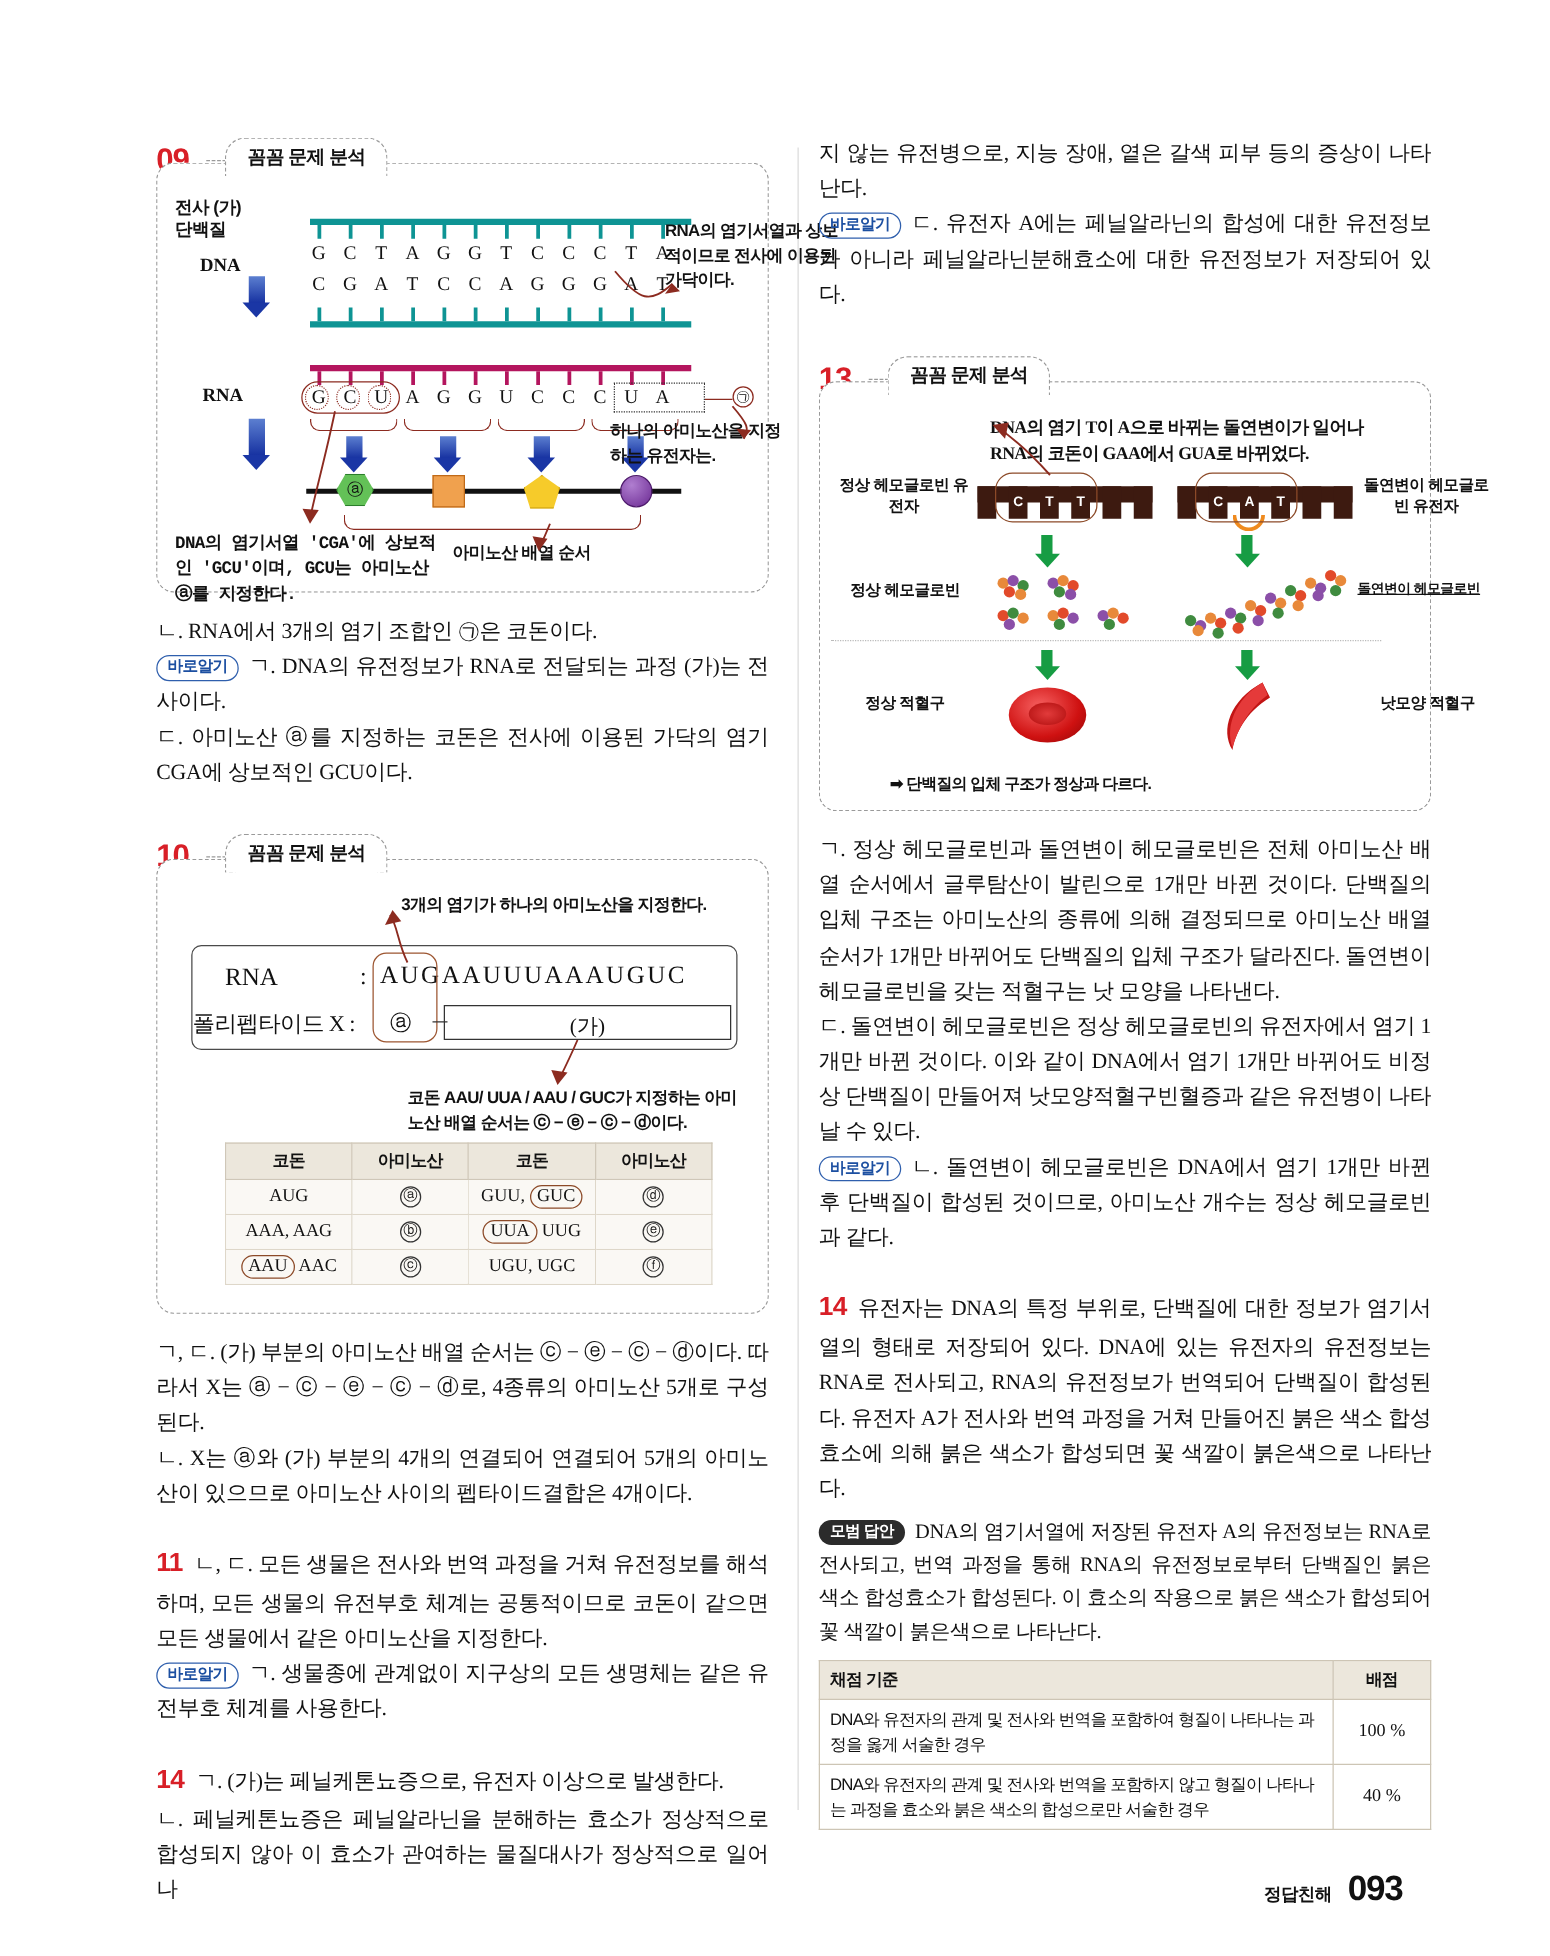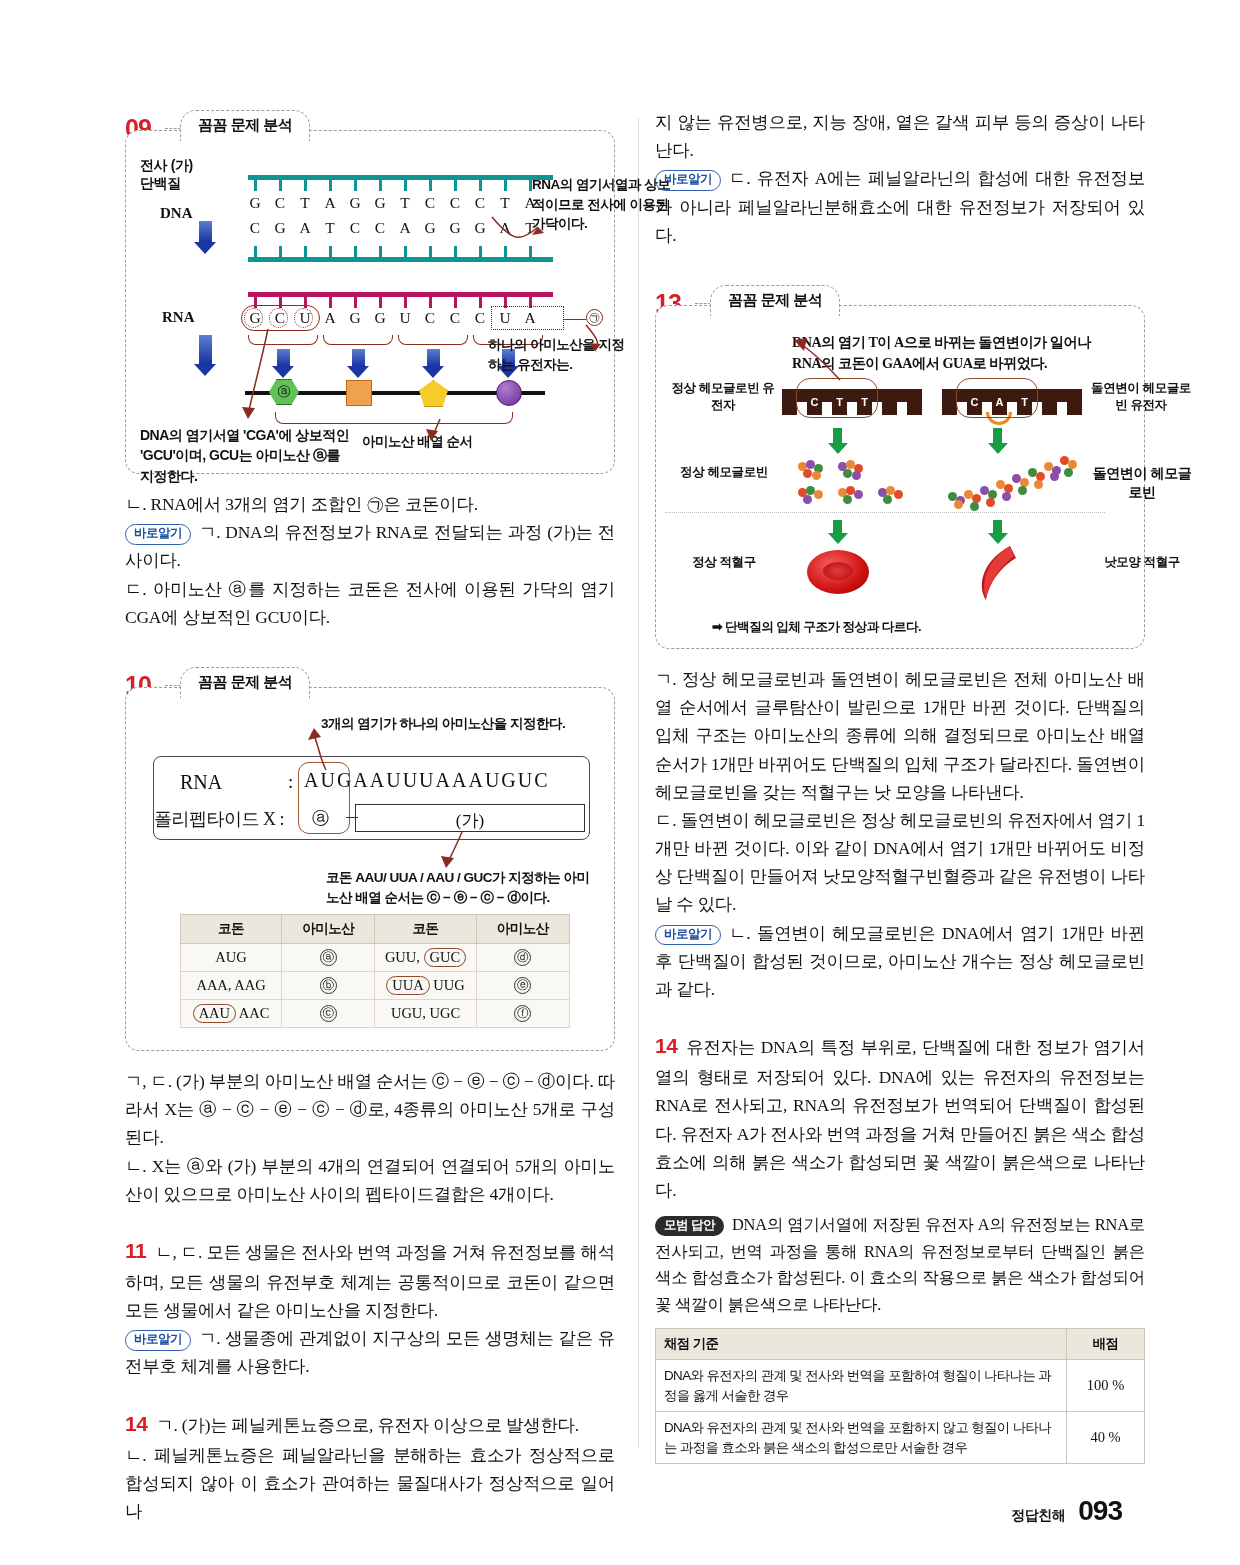--- a/index.html
+++ b/index.html
@@ -150,21 +150,21 @@
   .annot {
     position:absolute;
     font-family:"Liberation Sans", sans-serif;
     font-weight:bold;
     font-size:13.5px;
     line-height:1.45;
     letter-spacing:-0.5px;
     color:#111;
   }
   .annot-serif {
-    font-family:Liberation Sans, sans-serif;
+    font-family:Liberation Mono, monospace;
     font-weight:bold;
   }
   .arrow-blue {
     position:absolute;
     width:13px;
     background:linear-gradient(#5c7fd0,#1530a0);
   }
   .arrow-blue:after {
     content:""; position:absolute; left:-5px; bottom:-11px;
     border-left:11.5px solid transparent;
@@ -721,21 +721,21 @@
             <div class="hb-dot" style="left:24px; top:50px; background:#3f8b3f;"></div>
             <div class="hb-dot" style="left:40px; top:46px; background:#e24a2a;"></div>
             <div class="hb-dot" style="left:56px; top:40px; background:#8b4fa8;"></div>
             <div class="hb-dot" style="left:72px; top:34px; background:#3f8b3f;"></div>
             <div class="hb-dot" style="left:88px; top:28px; background:#e8893a;"></div>
             <div class="hb-dot" style="left:104px;top:20px; background:#8b4fa8;"></div>
             <div class="hb-dot" style="left:118px;top:16px; background:#3f8b3f;"></div>
           </div>
 
           <div class="lbl-ko" style="position:absolute; left:-2px; top:132px; width:112px; text-align:center; font-size:12.5px; line-height:1.35;">정상 헤모글로빈</div>
-          <div class="lbl-ko" style="position:absolute; left:416px; top:132px; width:112px; text-align:center; font-size:14px; line-height:1.35;">돌연변이 헤모글로빈</div>
+          <div class="lbl-ko" style="position:absolute; left:416px; top:132px; width:112px; text-align:left; font-size:11px; line-height:1.35;text-decoration:underline;">돌연변이 헤모글로빈</div>
 
           <div class="dotted-sep" style="left:-5px; top:180px; width:440px;"></div>
 
           <div class="grn-arrow" style="left:163px; top:188px; height:14px;"></div>
           <div class="grn-arrow" style="left:323px; top:188px; height:14px;"></div>
 
           <div class="rbc" style="left:137px; top:218px;">
             <div class="rbc-dimple"></div>
           </div>
           <svg class="sickle" style="left:300px; top:212px;" viewBox="0 0 54 60">

